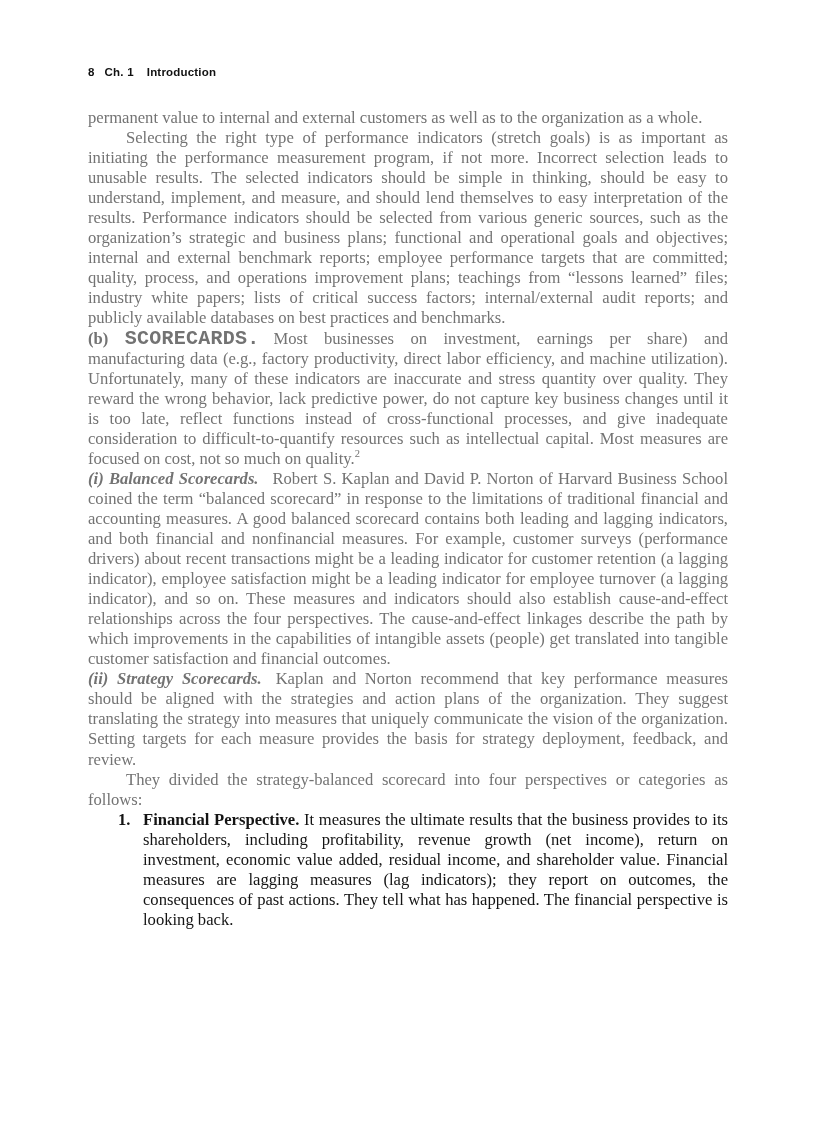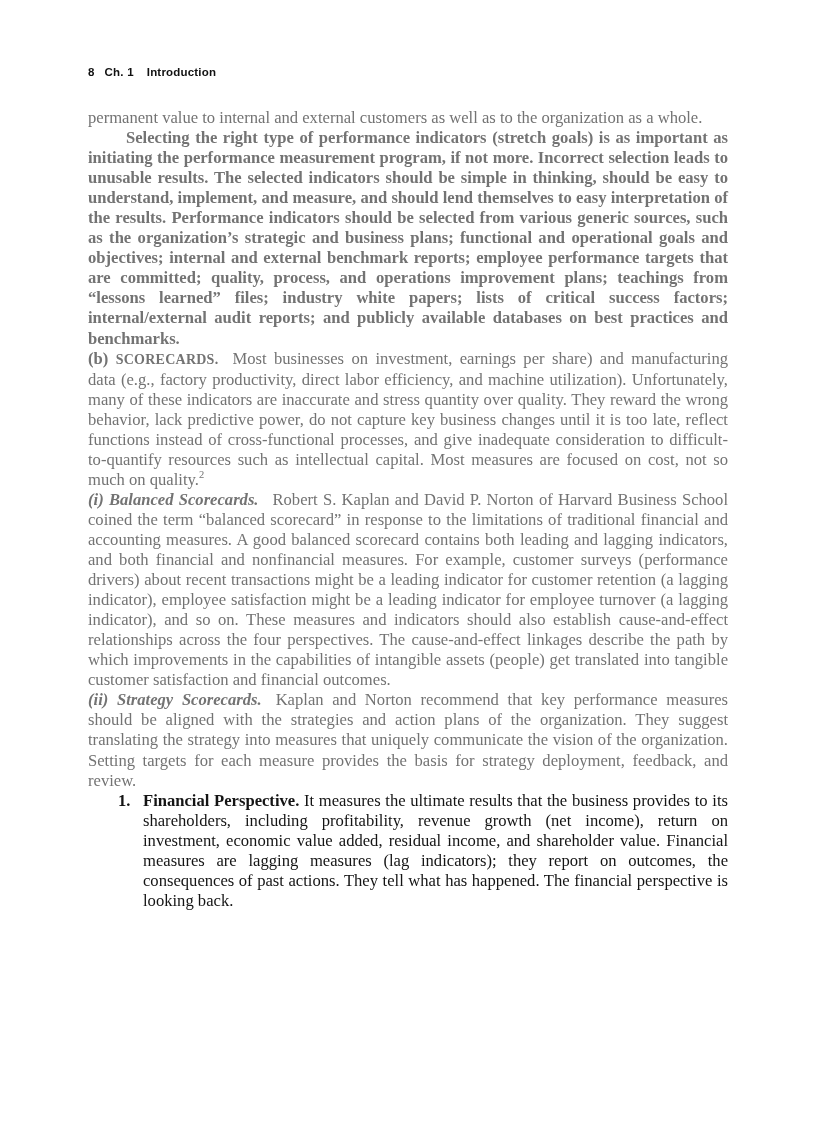--- a/index.html
+++ b/index.html
@@ -52,34 +52,34 @@
     margin: 0;
     font-size: 16.6px;
     line-height: 20.05px;
     text-align: justify;
     text-justify: inter-word;
     -webkit-hyphens: none;
     hyphens: none;
     color: #737373;
   }
 
-  p.indent { text-indent: 38px; font-weight: bold; }
+  p.indent { text-indent: 38px; }
 
   
   .gap-sm { margin-top: 19px; }
   .gap-md { margin-top: 20px; }
 
   
   .h-bold {
     font-weight: bold;
   }
   .h-smallcaps {
-    font-family: Liberation Serif, serif;
+    font-family: Liberation Mono, monospace;
     font-weight: bold;
-    font-size: 14px;
+    font-size: 20px;
     letter-spacing: 0.25px;
   }
   .h-bolditalic {
     font-weight: bold;
     font-style: italic;
   }
   .runin-space { display: inline-block; width: 14px; }
 
   sup.fn {
     font-size: 10.5px;
@@ -124,20 +124,21 @@
     <p class="body">permanent value to internal and external customers as well as to the organization as a whole.</p>
 
     <p class="body indent">Selecting the right type of performance indicators (stretch goals) is as important as initiating the performance measurement program, if not more. Incorrect selection leads to unusable results. The selected indicators should be simple in thinking, should be easy to understand, implement, and measure, and should lend themselves to easy interpretation of the results. Performance indicators should be selected from various generic sources, such as the organization’s strategic and business plans; functional and operational goals and objectives; internal and external benchmark reports; employee performance targets that are committed; quality, process, and operations improvement plans; teachings from “lessons learned” files; industry white papers; lists of critical success factors; internal/external audit reports; and publicly available databases on best practices and benchmarks.</p>
 
     <p class="body gap-md"><span class="h-bold">(b)</span>&nbsp;<span class="h-smallcaps">SCORECARDS.</span><span class="runin-space"></span><span>Most businesses on investment, earnings per share) and manufacturing data (e.g., factory productivity, direct labor efficiency, and machine utilization). Unfortunately, many of these indicators are inaccurate and stress quantity over quality. They reward the wrong behavior, lack predictive power, do not capture key business changes until it is too late, reflect functions instead of cross-functional processes, and give inadequate consideration to difficult-to-quantify resources such as intellectual capital. Most measures are focused on cost, not so much on quality.</span><sup class="fn">2</sup></p>
 
     <p class="body gap-md"><span class="h-bolditalic">(i)</span>&nbsp;<span class="h-bolditalic">Balanced Scorecards.</span><span class="runin-space"></span><span>Robert S. Kaplan and David P. Norton of Harvard Business School coined the term “balanced scorecard” in response to the limitations of traditional financial and accounting measures. A good balanced scorecard contains both leading and lagging indicators, and both financial and nonfinancial measures. For example, customer surveys (performance drivers) about recent transactions might be a leading indicator for customer retention (a lagging indicator), employee satisfaction might be a leading indicator for employee turnover (a lagging indicator), and so on. These measures and indicators should also establish cause-and-effect relationships across the four perspectives. The cause-and-effect linkages describe the path by which improvements in the capabilities of intangible assets (people) get translated into tangible customer satisfaction and financial outcomes.</span></p>
 
     <p class="body gap-md"><span class="h-bolditalic">(ii)</span>&nbsp;<span class="h-bolditalic">Strategy Scorecards.</span><span class="runin-space"></span><span>Kaplan and Norton recommend that key performance measures should be aligned with the strategies and action plans of the organization. They suggest translating the strategy into measures that uniquely communicate the vision of the organization. Setting targets for each measure provides the basis for strategy deployment, feedback, and review.</span></p>
 
+    <p class="body indent">They divided the strategy-balanced scorecard into four perspectives or categories as follows:</p>
 
     <ol class="numlist gap-sm">
       <li>
         <span class="marker">1.</span><span class="h-bold">Financial Perspective.</span>&nbsp;<span>It measures the ultimate results that the business provides to its shareholders, including profitability, revenue growth (net income), return on investment, economic value added, residual income, and shareholder value. Financial measures are lagging measures (lag indicators); they report on outcomes, the consequences of past actions. They tell what has happened. The financial perspective is looking back.</span>
       </li>
     </ol>
 
   </div>
 </div>
 

